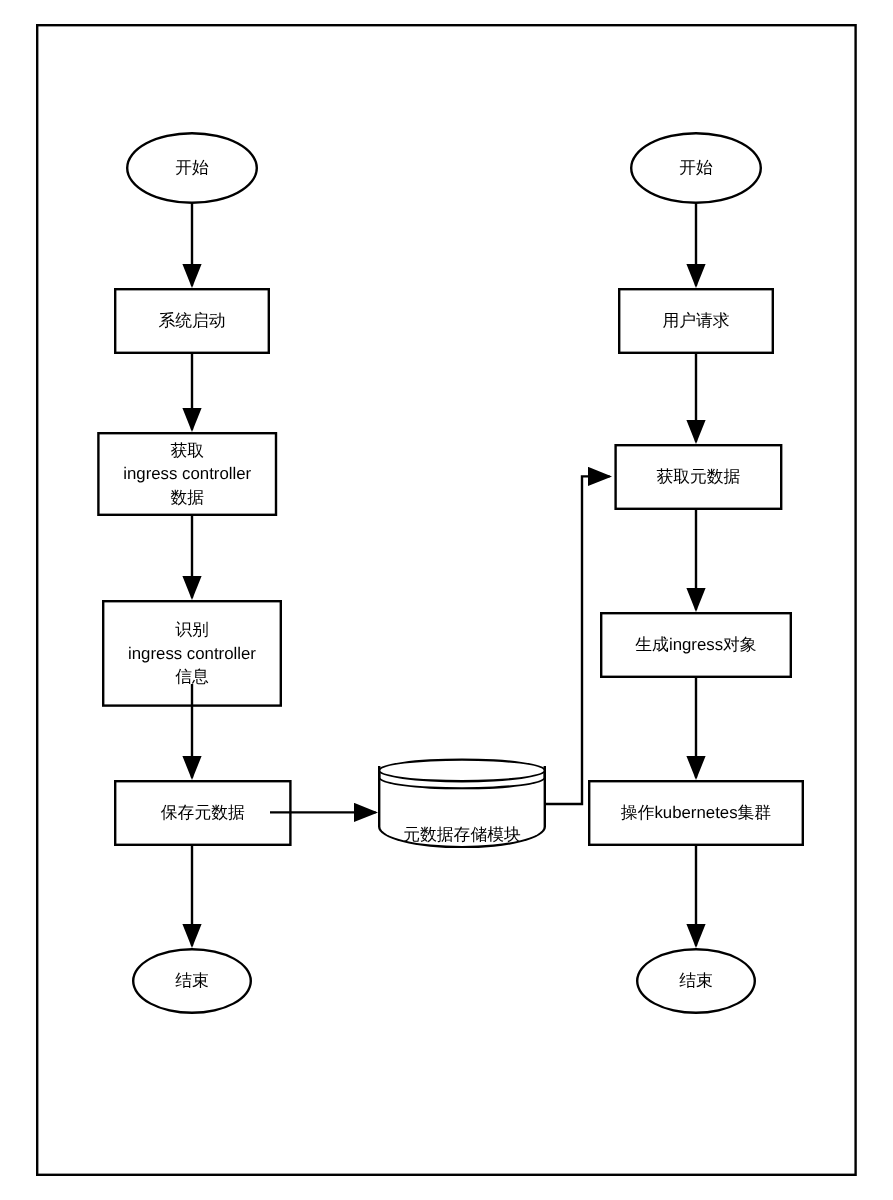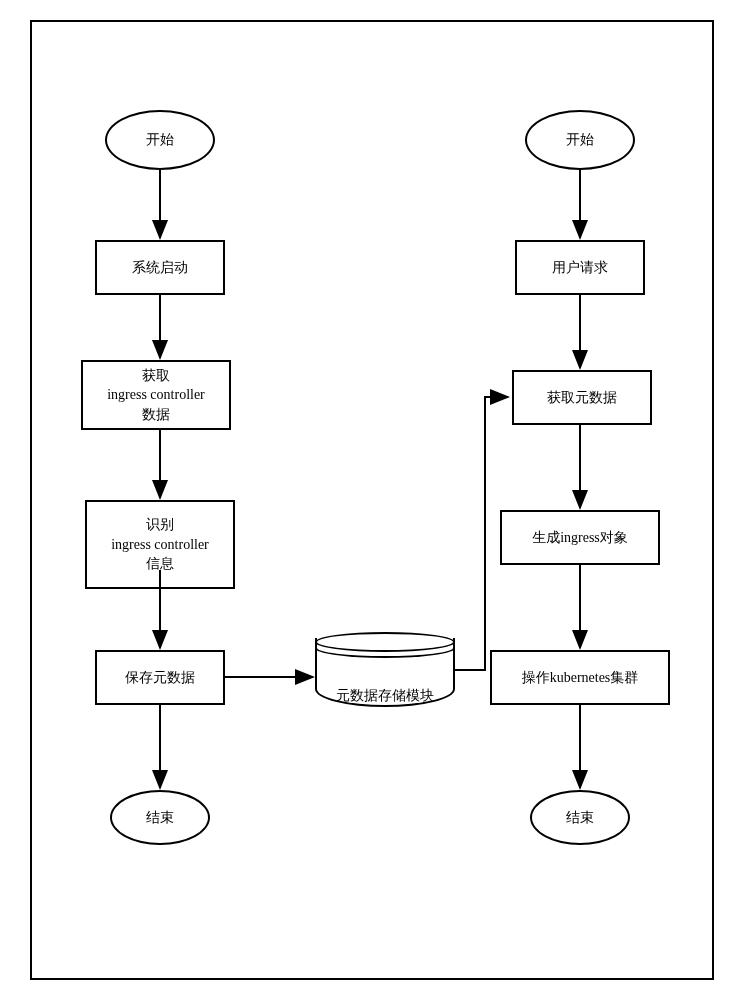--- a/index.html
+++ b/index.html
@@ -33,21 +33,20 @@
     font-size: 14px;
     line-height: 1.4;
     background: #fff;
   }
   .ellipse {
     border: 2px solid #000;
     border-radius: 50%;
   }
   .box {
     border: 2px solid #000;
-    font-family: Liberation Serif, serif;
   }
   svg.arrows {
     position: absolute;
     left: 0; top: 0;
     width: 744px;
     height: 1000px;
     pointer-events: none;
   }
   .cylinder {
     position: absolute;
@@ -114,21 +113,21 @@
   </div>
 
   <div class="node box" style="left:85px; top:500px; width:150px; height:89px;">
     <div>
       <div>识别</div>
       <div>ingress controller</div>
       <div>信息</div>
     </div>
   </div>
 
-  <div class="node box" style="left:95px; top:650px; width:130px; height:55px;text-align:center;">
+  <div class="node box" style="left:95px; top:650px; width:148px; height:55px;text-align:center;">
     <span>保存元数据</span>
   </div>
 
   <div class="node ellipse" style="left:110px; top:790px; width:100px; height:55px;">
     <span>结束</span>
   </div>
 
   <div class="cylinder" style="left:315px; top:632px; width:140px; height:75px;">
     <div class="body">
       <span>元数据存储模块</span>

